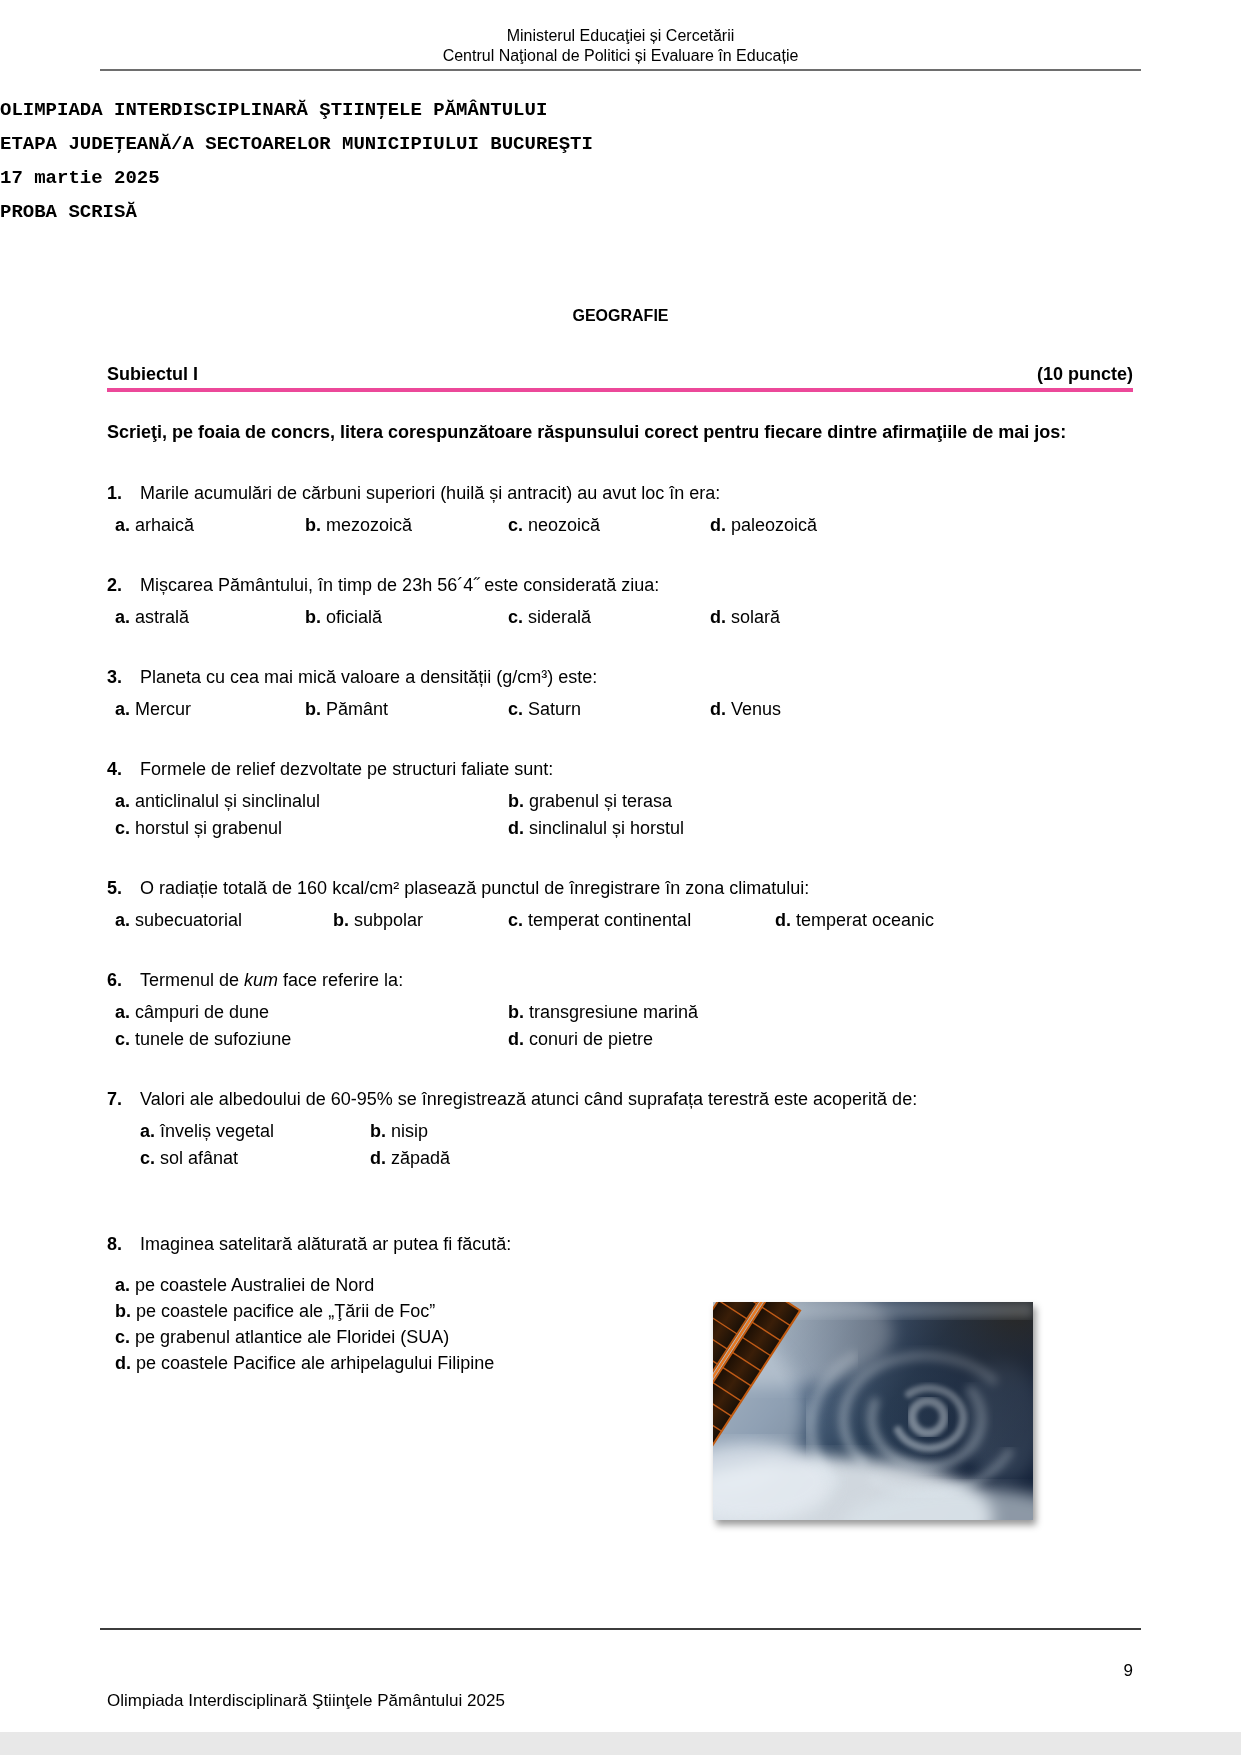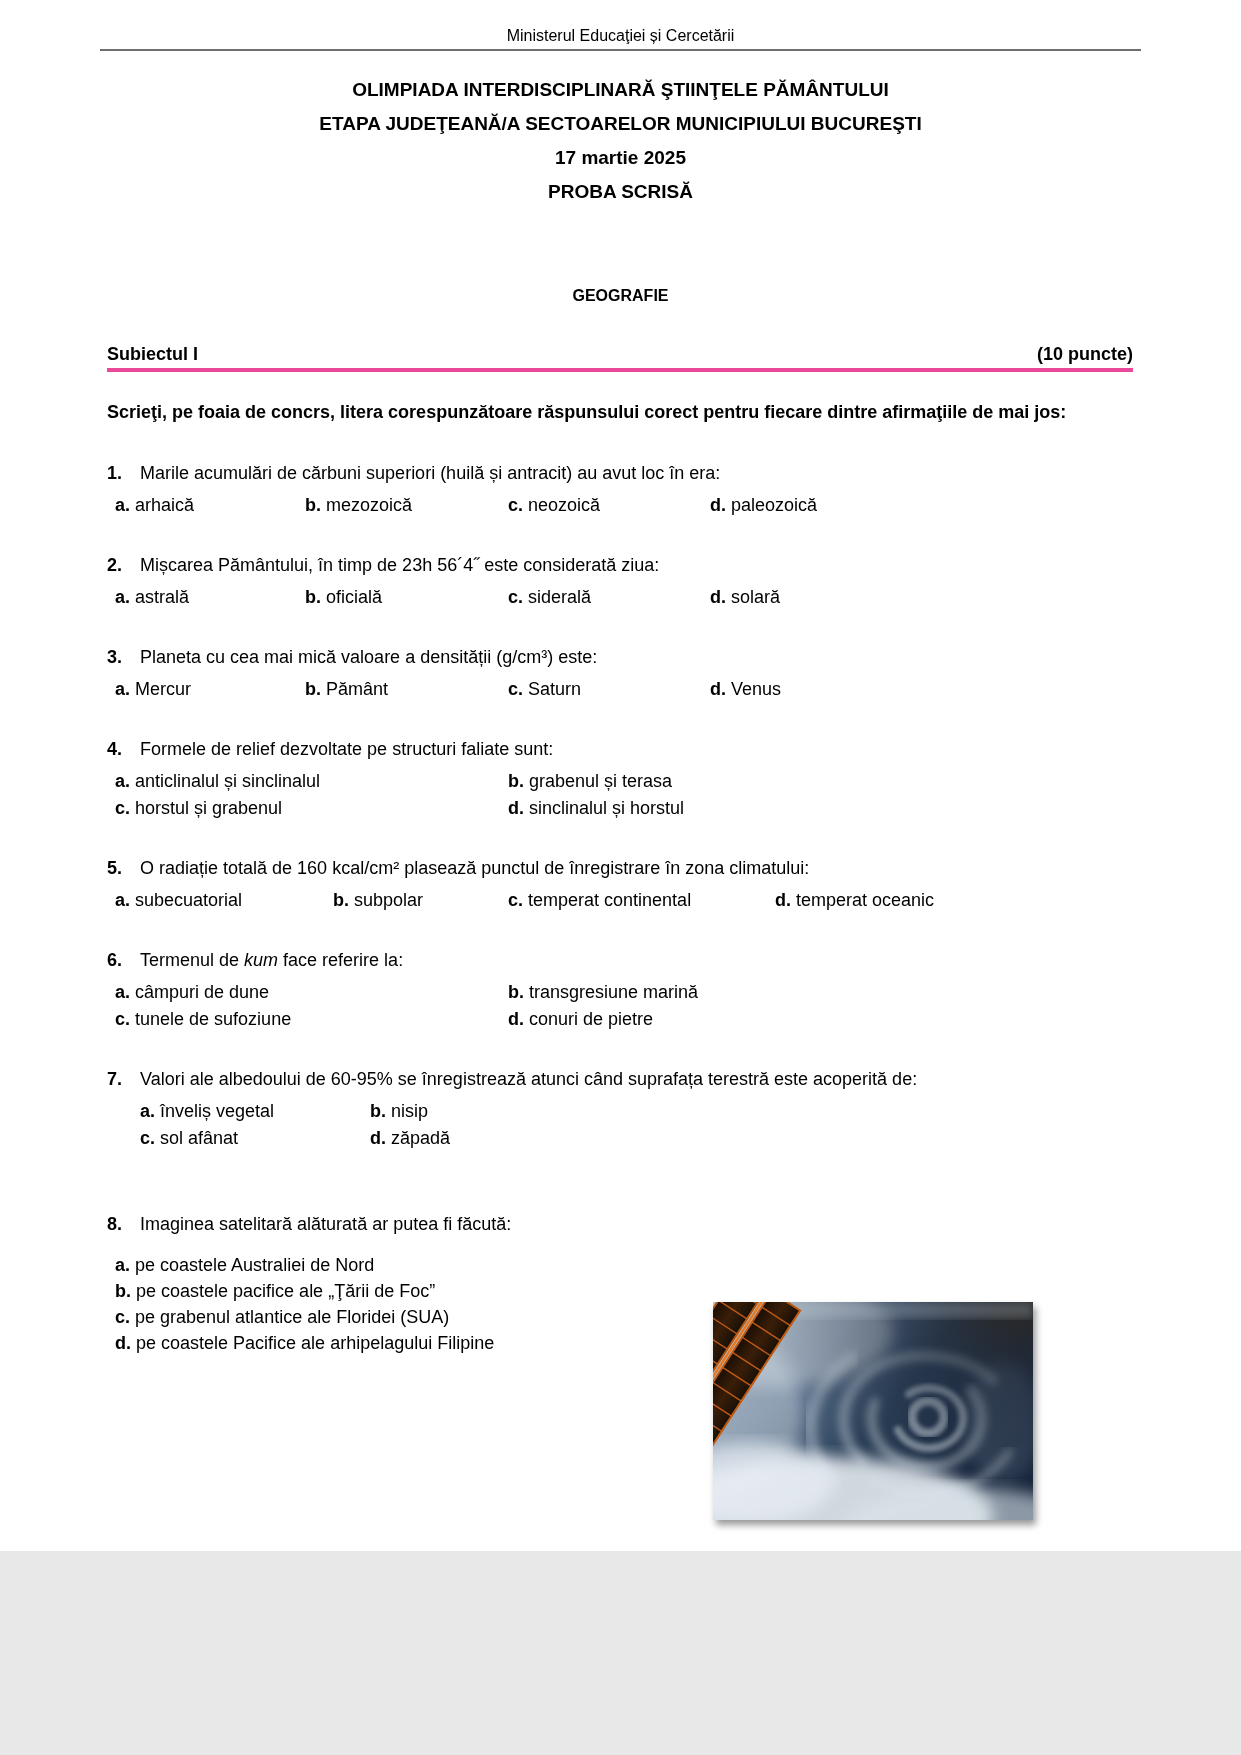--- a/index.html
+++ b/index.html
@@ -1,29 +1,29 @@
 <!DOCTYPE html>
 <html><head>
 <meta charset="utf-8">
 <style>
   html,body{margin:0;padding:0;background:#e8e8e8;}
   .page{
     position:relative;
-    width:1241px;height:1551px;
+    width:1241px;height:1732px;
     background:#ffffff;
     font-family:"Liberation Sans",sans-serif;
     color:#000;
     overflow:hidden;
     margin:0 auto;
   }
   
   .header{padding-top:26px;text-align:center;font-size:16px;line-height:20px;}
   .header-rule{margin:3px 100px 0 100px;border-bottom:2px solid #6e6e6e;}
   
-  .titles{margin-top:28px;text-align:center;font-weight:bold;font-size:19px;}
+  .titles{margin-top:28px;font-weight:bold;font-size:19px;font-family:Liberation Mono, monospace;}
   .titles .t-line{line-height:22px;margin-bottom:12px;}
   .subject-heading{margin-top:82px;text-align:center;font-weight:bold;font-size:16px;line-height:22px;}
   
   .section-row{
     display:flex;justify-content:space-between;align-items:flex-end;
     margin:36px 108px 0 107px;
     border-bottom:4px solid #ec4899;
     font-weight:bold;font-size:18px;line-height:22px;padding-bottom:3px;
   }
   .instructions{
@@ -56,20 +56,21 @@
   .footer-text{position:absolute;left:107px;top:1690px;font-size:17px;line-height:22px;}
   .footer-page{position:absolute;right:108px;top:1660px;font-size:17px;line-height:22px;}
 </style>
 </head>
 <body>
 
 <div class="page">
 
   <div class="header">
     <div>Ministerul Educaţiei și Cercetării</div>
+    <div>Centrul Naţional de Politici și Evaluare în Educație</div>
   </div>
   <div class="header-rule"></div>
 
   <div class="titles">
     <div class="t-line">OLIMPIADA INTERDISCIPLINARĂ ŞTIINŢELE PĂMÂNTULUI</div>
     <div class="t-line">ETAPA JUDEŢEANĂ/A SECTOARELOR MUNICIPIULUI BUCUREŞTI</div>
     <div class="t-line">17 martie 2025</div>
     <div class="t-line">PROBA SCRISĂ</div>
   </div>
 

